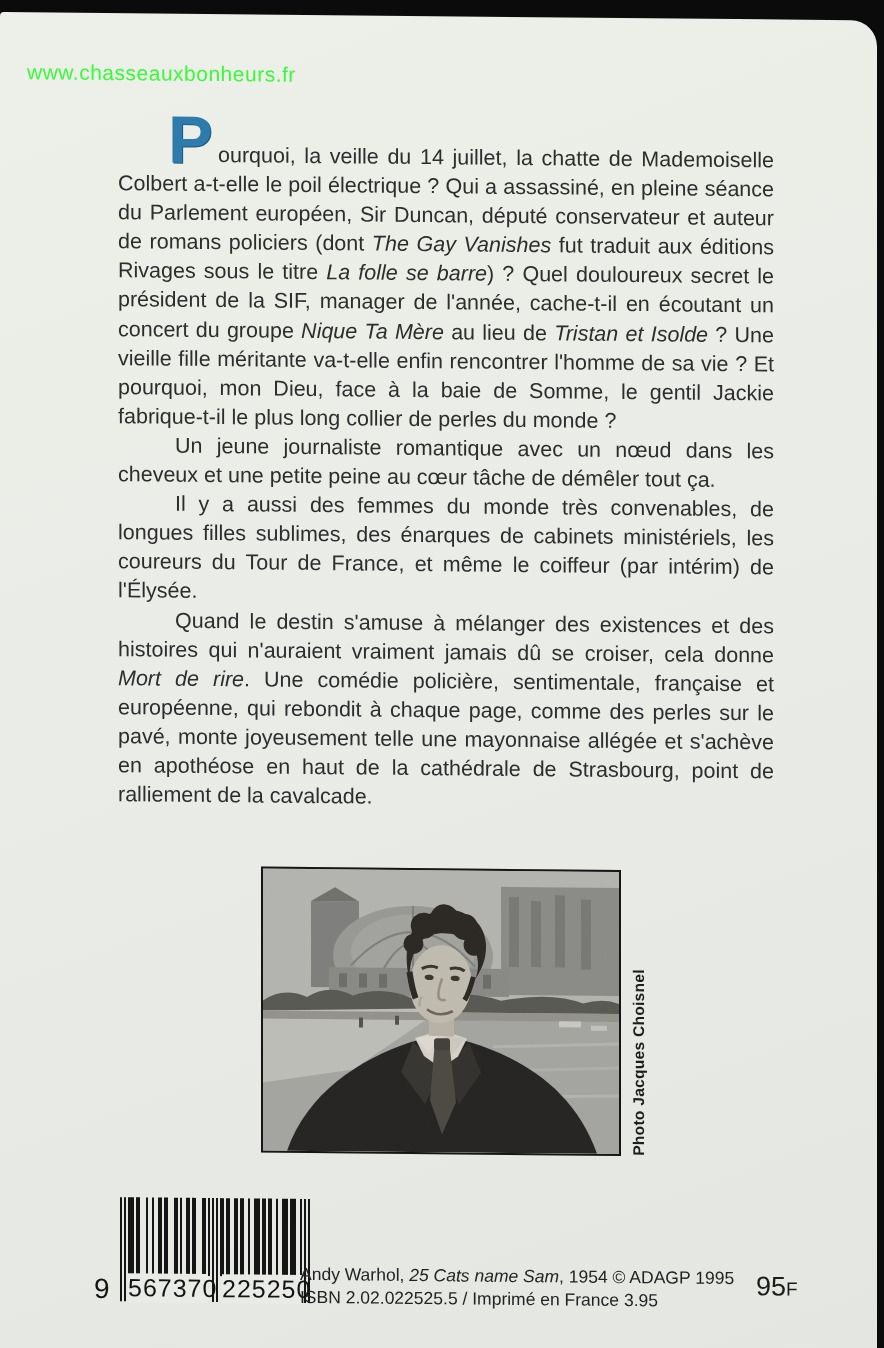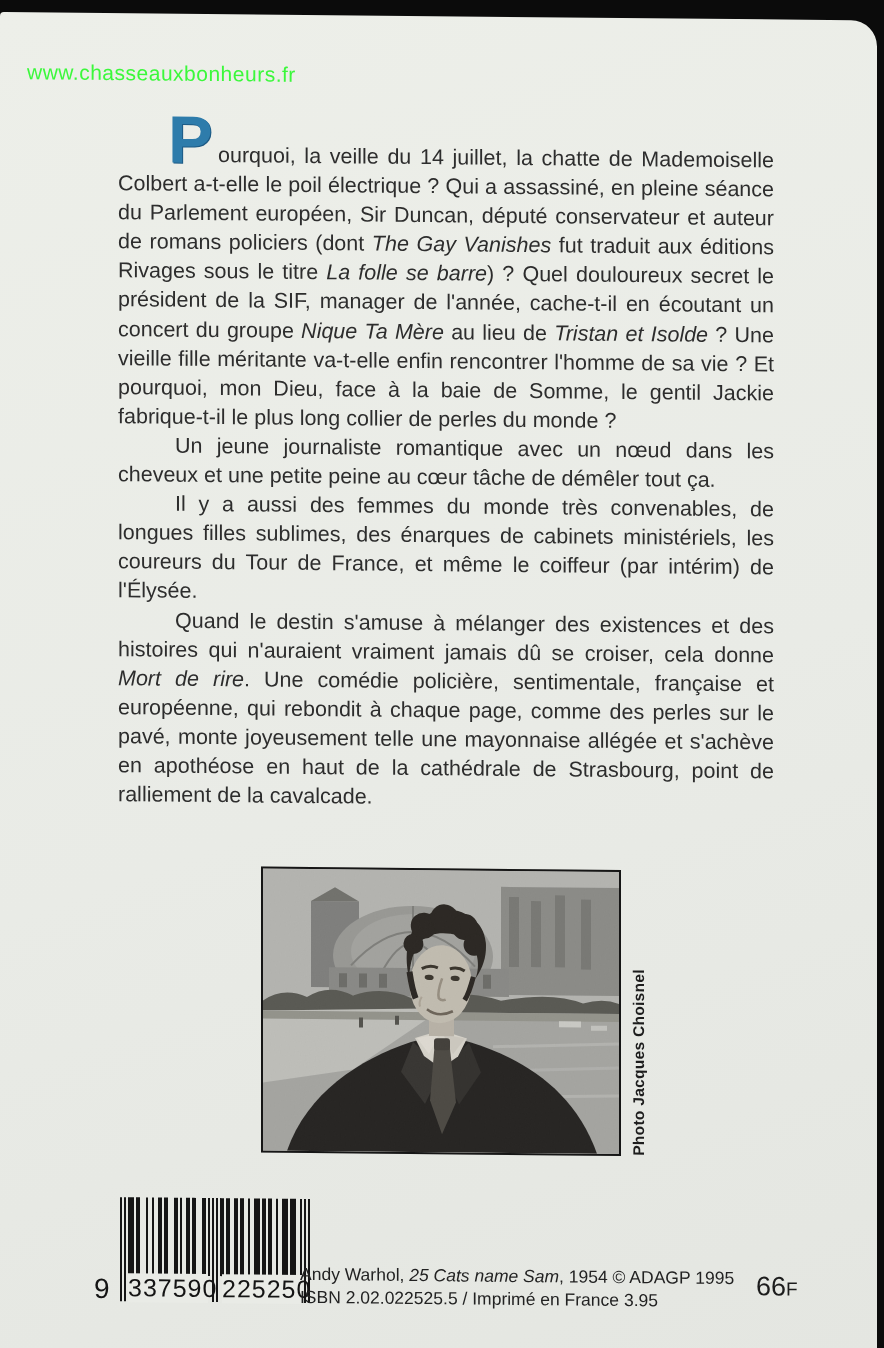--- a/index.html
+++ b/index.html
@@ -253,26 +253,26 @@
         <div style="height: 78px; background: rgb(21, 21, 21);"></div>
         <div style="height: 78px; background: rgb(21, 21, 21);"></div>
         <div style="height: 78px; background: transparent;"></div>
         <div style="height: 78px; background: transparent;"></div>
         <div style="height: 78px; background: rgb(21, 21, 21);"></div>
         <div style="height: 78px; background: transparent;"></div>
         <div style="height: 104px; background: rgb(21, 21, 21);"></div>
         <div style="height: 104px; background: transparent;"></div>
         <div style="height: 104px; background: rgb(21, 21, 21);"></div>
       </div>
-    <div class="bc-num bc-num1">337590</div>
+    <div class="bc-num bc-num1">567370</div>
     <div class="bc-num bc-num2">225250</div>
   </div>
 
   <div class="credits">
     <div><span>Andy Warhol,  </span><span class="it">25 Cats name Sam</span><span>, 1954 © ADAGP 1995</span></div>
     <div>ISBN 2.02.022525.5 / Imprimé en France 3.95</div>
   </div>
 
   <div class="price">
-    <span>66</span><span class="cur">F</span>
+    <span>95</span><span class="cur">F</span>
   </div>
 
 </div>
 
 </body></html>

